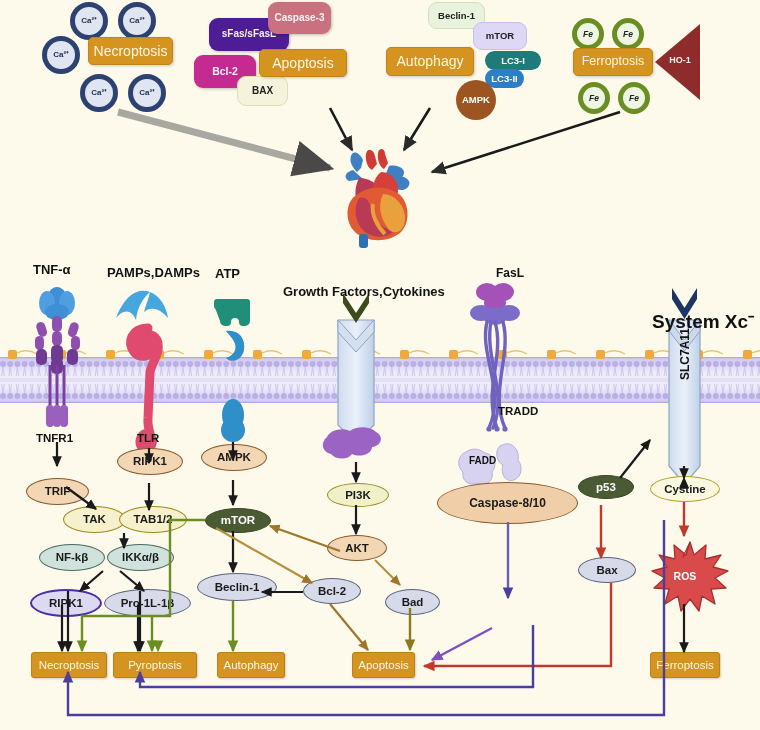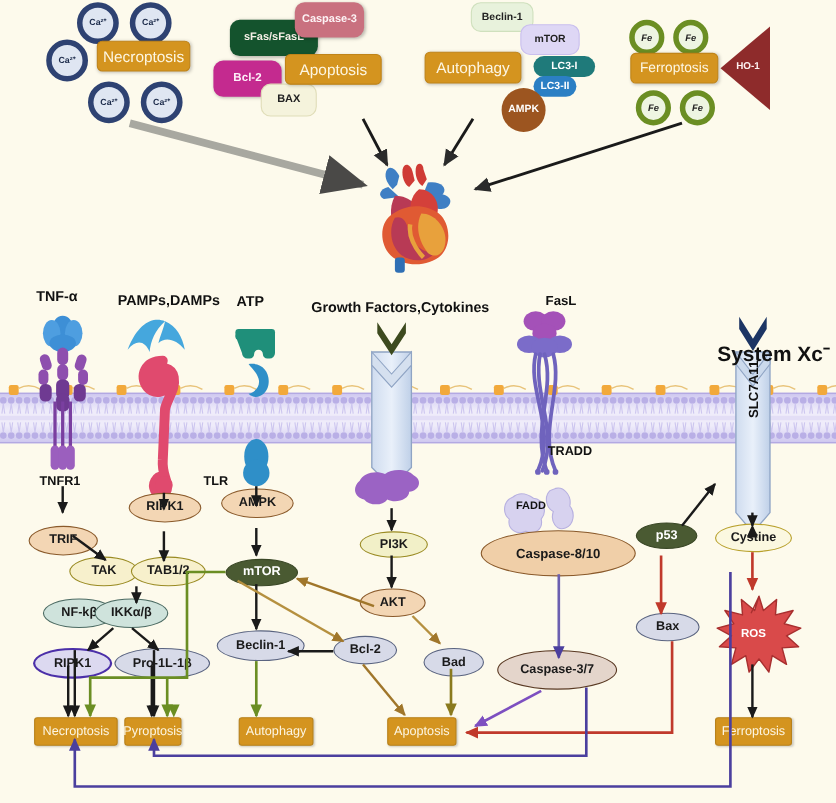--- a/index.html
+++ b/index.html
@@ -751,21 +751,21 @@
   <div class="node circ calc" style="left:80px;top:74px;width:38px;height:38px;">
       <span>Ca²⁺</span>
     </div>
   <div class="node circ calc" style="left:128px;top:74px;width:38px;height:38px;">
       <span>Ca²⁺</span>
     </div>
   <div class="node toporange" style="left:88px;top:37px;width:85px;height:28px;font-size:14px;">
       <span>Necroptosis</span>
     </div>
 
-  <div class="node rbox2" style="left:209px;top:18px;width:80px;height:33px;background:#14532d;color:#f5efe6;font-size:10px;font-weight:bold;box-shadow:1px 1px 3px rgba(0,0,0,.25);">
+  <div class="node rbox2" style="left:209px;top:18px;width:80px;height:33px;background:#4c1d95;color:#f5efe6;font-size:10px;font-weight:bold;box-shadow:1px 1px 3px rgba(0,0,0,.25);">
       <span>sFas/sFasL</span>
     </div>
   <div class="node rbox2" style="left:268px;top:2px;width:63px;height:32px;background:#c9717f;color:#fdf3f5;font-size:10px;font-weight:bold;box-shadow:1px 1px 3px rgba(0,0,0,.25);">
       <span>Caspase-3</span>
     </div>
   <div class="node rbox2" style="left:194px;top:55px;width:62px;height:33px;background:#c42a8f;color:#fdf0f8;font-size:10.5px;font-weight:bold;box-shadow:1px 1px 3px rgba(0,0,0,.25);">
       <span>Bcl-2</span>
     </div>
   <div class="node rbox2" style="left:237px;top:76px;width:51px;height:30px;background:#f5f3dc;color:#222;font-size:10px;font-weight:bold;border:1px solid #e0ddb8;">
       <span>BAX</span>
@@ -809,26 +809,26 @@
       <span>Ferroptosis</span>
     </div>
   <div style="position:absolute;z-index:4;left:655px;top:24px;width:0;height:0;border-top:38px solid transparent;border-bottom:38px solid transparent;border-right:45px solid #8e2b2b;"></div>
   <div class="node" style="left:660px;top:54px;width:40px;height:14px;color:#fdf0f0;font-size:9px;font-weight:bold;z-index:7;">
       <span>HO-1</span>
     </div>
 
   <div class="lbl" style="left:33px;top:262px;font-size:13px;"><span>TNF-α</span></div>
   <div class="lbl" style="left:107px;top:265px;font-size:13px;"><span>PAMPs,DAMPs</span></div>
   <div class="lbl" style="left:215px;top:266px;font-size:13px;"><span>ATP</span></div>
-  <div class="lbl" style="left:283px;top:272px;font-size:13px;"><span>Growth Factors,Cytokines</span></div>
+  <div class="lbl" style="left:283px;top:284px;font-size:13px;"><span>Growth Factors,Cytokines</span></div>
   <div class="lbl" style="left:476px;top:266px;font-size:12px;padding-left:20px;"><span>FasL</span></div>
   <div class="lbl" style="left:652px;top:272px;font-size:19px;margin-top:36px;"><span>System Xc⁻</span></div>
 
   <div class="lbl" style="left:36px;top:432px;font-size:11.5px;"><span>TNFR1</span></div>
-  <div class="lbl" style="left:137px;top:432px;font-size:11.5px;padding-left:48px;"><span>TLR</span></div>
+  <div class="lbl" style="left:137px;top:432px;font-size:11.5px;"><span>TLR</span></div>
   <div class="lbl" style="left:474px;top:405px;font-size:11.5px;margin-left:24px;"><span>TRADD</span></div>
   <div class="lbl" style="left:469px;top:455px;font-size:10px;"><span>FADD</span></div>
   <div class="lbl" style="left:678px;top:380px;font-size:12px;transform:rotate(-90deg);transform-origin:left top;white-space:nowrap;"><span>SLC7A11</span></div>
 
   <div class="node oval" style="left:26px;top:464px;width:63px;height:27px;background:#f3d6b4;border:1.6px solid #8a5a2b;font-size:11.5px;font-weight:bold;color:#1a1a1a;margin-top:14px;">
       <span>TRIF</span>
     </div>
   <div class="node oval" style="left:117px;top:448px;width:66px;height:27px;background:#f3d6b4;border:1.6px solid #8a5a2b;font-size:11.5px;font-weight:bold;color:#1a1a1a;">
       <span>RIPK1</span>
     </div>
@@ -837,21 +837,21 @@
     </div>
   <div class="node oval" style="left:63px;top:506px;width:63px;height:27px;background:#f7f0cc;border:1.6px solid #9a8b23;font-size:11.5px;font-weight:bold;color:#1a1a1a;">
       <span>TAK</span>
     </div>
   <div class="node oval" style="left:119px;top:506px;width:68px;height:27px;background:#f7f0cc;border:1.6px solid #9a8b23;font-size:11.5px;font-weight:bold;color:#1a1a1a;">
       <span>TAB1/2</span>
     </div>
   <div class="node oval" style="left:39px;top:544px;width:66px;height:27px;background:#cfe3dc;border:1.6px solid #4c6b63;font-size:11.5px;font-weight:bold;color:#1a1a1a;">
       <span>NF-kβ</span>
     </div>
-  <div class="node oval" style="left:86px;top:544px;width:67px;height:27px;background:#cfe3dc;border:1.6px solid #4c6b63;font-size:11.5px;font-weight:bold;color:#1a1a1a;">
+  <div class="node oval" style="left:107px;top:544px;width:67px;height:27px;background:#cfe3dc;border:1.6px solid #4c6b63;font-size:11.5px;font-weight:bold;color:#1a1a1a;">
       <span>IKKα/β</span>
     </div>
   <div class="node oval" style="left:30px;top:589px;width:72px;height:28px;background:#dcd9f0;border:2px solid #4b2fa8;font-size:11.5px;font-weight:bold;color:#1a1a1a;">
       <span>RIPK1</span>
     </div>
   <div class="node oval" style="left:104px;top:589px;width:87px;height:28px;background:#d7dae8;border:1.6px solid #5a6480;font-size:11.5px;font-weight:bold;color:#1a1a1a;">
       <span>Pro-1L-1β</span>
     </div>
   <div class="node oval" style="left:205px;top:508px;width:66px;height:25px;background:#4a5a32;border:1.6px solid #3a4726;font-size:11.5px;font-weight:bold;color:#fff;">
       <span>mTOR</span>
@@ -867,40 +867,37 @@
     </div>
   <div class="node oval" style="left:303px;top:578px;width:58px;height:26px;background:#d7dae8;border:1.6px solid #5a6480;font-size:11.5px;font-weight:bold;color:#1a1a1a;">
       <span>Bcl-2</span>
     </div>
   <div class="node oval" style="left:385px;top:589px;width:55px;height:26px;background:#d7dae8;border:1.6px solid #5a6480;font-size:11.5px;font-weight:bold;color:#1a1a1a;">
       <span>Bad</span>
     </div>
   <div class="node oval" style="left:437px;top:482px;width:141px;height:42px;background:#f0cfa8;border:1.6px solid #8a5a2b;font-size:12px;font-weight:bold;color:#1a1a1a;">
       <span>Caspase-8/10</span>
     </div>
-  <div class="node oval" style="left:452px;top:591px;width:109px;height:36px;background:#e4d5cb;border:1.6px solid #5a3a24;font-size:11.5px;font-weight:bold;color:#1a1a1a;">
-      <span>Caspase-3/7</span>
-    </div>
   <div class="node oval" style="left:578px;top:475px;width:56px;height:24px;background:#4a5a32;border:1.6px solid #3a4726;font-size:11.5px;font-weight:bold;color:#fff;">
       <span>p53</span>
     </div>
   <div class="node oval" style="left:578px;top:557px;width:58px;height:26px;background:#d7dae8;border:1.6px solid #5a6480;font-size:11.5px;font-weight:bold;color:#1a1a1a;">
       <span>Bax</span>
     </div>
   <div class="node oval" style="left:650px;top:476px;width:70px;height:26px;background:#fbf8e0;border:1.6px solid #b8a02b;font-size:11.5px;font-weight:bold;color:#1a1a1a;">
       <span>Cystine</span>
     </div>
   <div class="node" style="left:664px;top:567px;width:42px;height:20px;z-index:7;color:#fff;font-size:10.5px;font-weight:bold;">
       <span>ROS</span>
     </div>
 
   <div class="node outcome" style="left:31px;top:652px;width:76px;height:26px;">
       <span>Necroptosis</span>
     </div>
-  <div class="node outcome" style="left:113px;top:652px;width:52px;height:26px;">
+  <div class="node outcome" style="left:113px;top:652px;width:84px;height:26px;">
       <span>Pyroptosis</span>
     </div>
   <div class="node outcome" style="left:217px;top:652px;width:68px;height:26px;">
       <span>Autophagy</span>
     </div>
   <div class="node outcome" style="left:352px;top:652px;width:63px;height:26px;">
       <span>Apoptosis</span>
     </div>
   <div class="node outcome" style="left:650px;top:652px;width:70px;height:26px;">
       <span>Ferroptosis</span>

